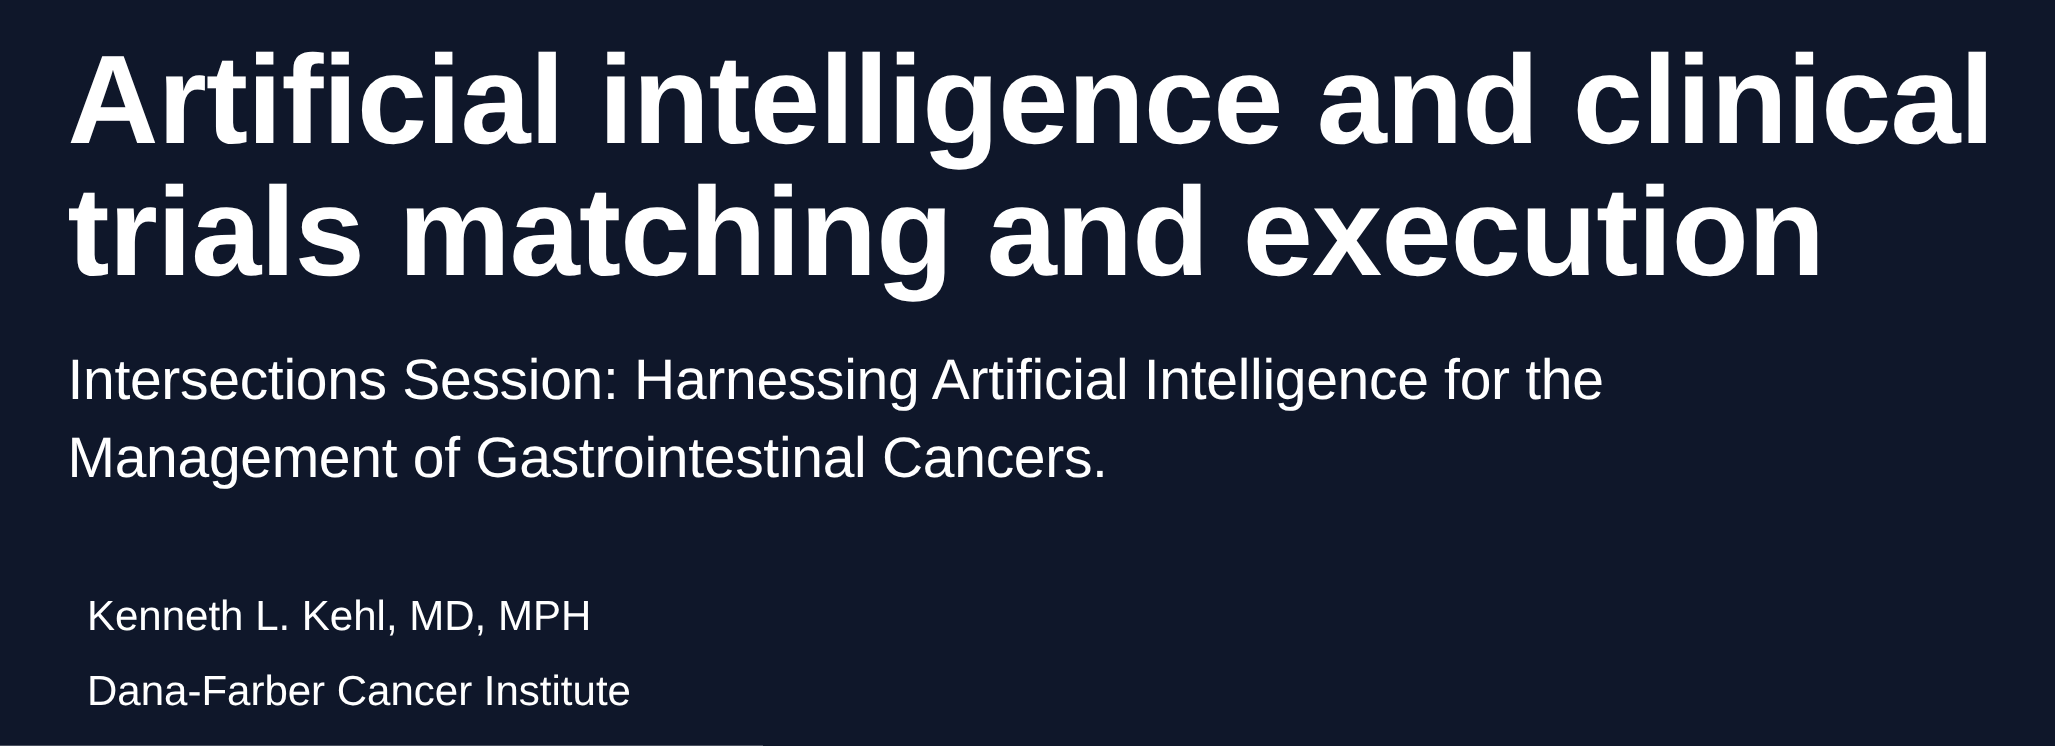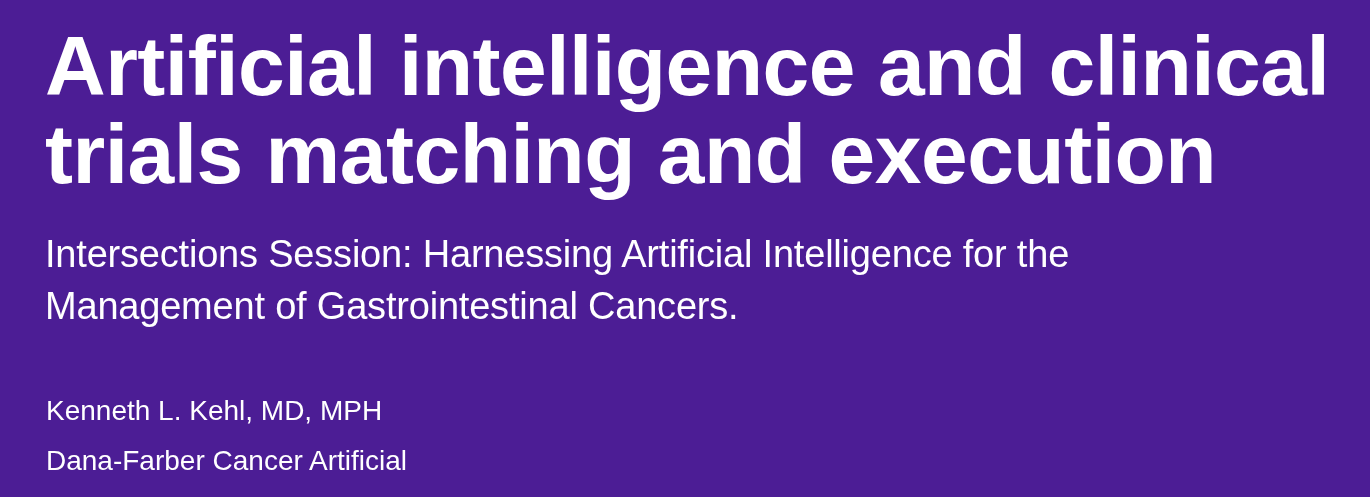--- a/index.html
+++ b/index.html
@@ -12,21 +12,21 @@
     height: 497px;
     overflow: hidden;
     font-family: "Liberation Sans", "DejaVu Sans", sans-serif;
   }
 
   .slide {
     position: relative;
     box-sizing: border-box;
     width: 1370px;
     height: 497px;
-    background: #4c1d95;
+    background: #0f172a;
     padding: 0;
   }
 
   .title-block {
     position: absolute;
     left: 45px;
     top: 22px;
     width: 1300px;
   }
 
@@ -54,21 +54,21 @@
     font-family: "Liberation Sans", "DejaVu Sans", sans-serif;
     font-weight: normal;
     font-size: 38px;
     line-height: 52px;
     letter-spacing: -0.2px;
     color: #ffffff;
   }
 
   .author-block {
     position: absolute;
-    left: 46px;
+    left: 58px;
     top: 386px;
     width: 900px;
   }
 
   .author-line {
     margin: 0;
     font-family: "Liberation Sans", "DejaVu Sans", sans-serif;
     font-weight: normal;
     font-size: 28px;
     line-height: 50px;
@@ -84,16 +84,16 @@
   <div class="title-block">
     <h1 class="slide-title">Artificial intelligence and clinical trials matching and execution</h1>
   </div>
 
   <div class="subtitle-block">
     <p class="slide-subtitle">Intersections Session: Harnessing Artificial Intelligence for the Management of Gastrointestinal Cancers.</p>
   </div>
 
   <div class="author-block">
     <p class="author-line">Kenneth L. Kehl, MD, MPH</p>
-    <p class="author-line">Dana-Farber Cancer Artificial</p>
+    <p class="author-line">Dana-Farber Cancer Institute</p>
   </div>
 
 </div>
 
 </body></html>

